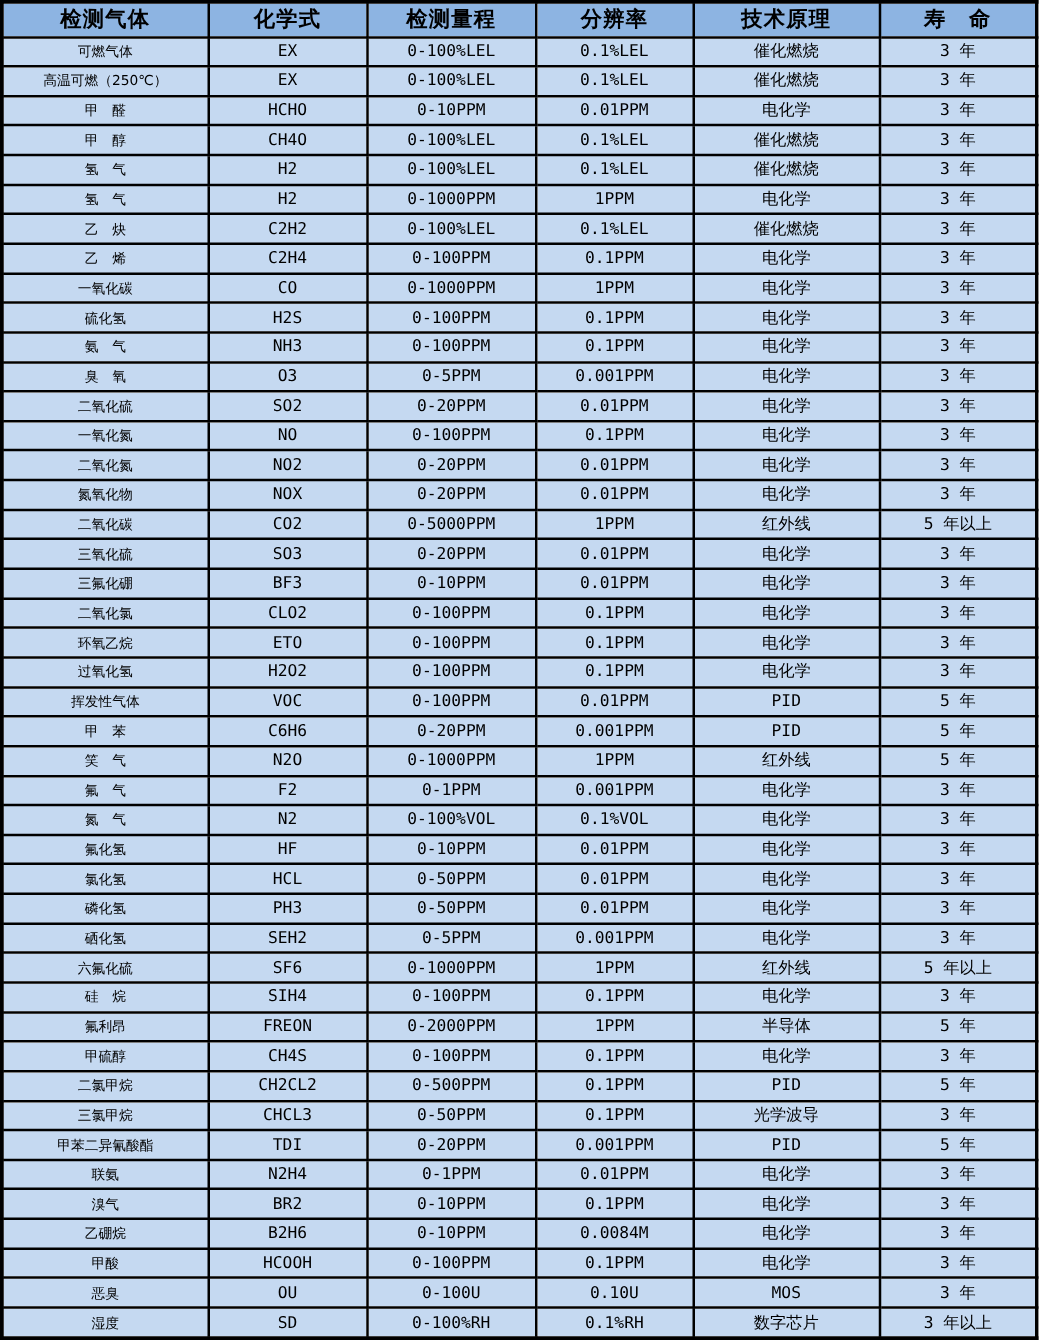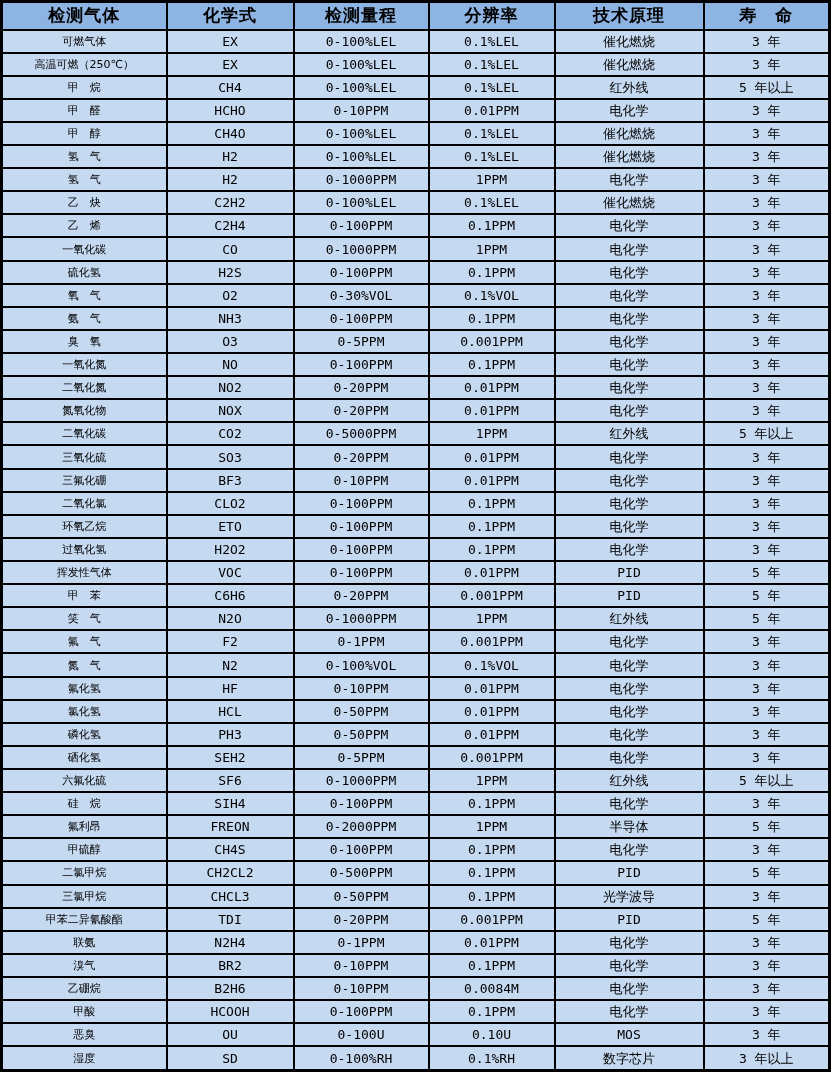--- a/index.html
+++ b/index.html
@@ -87,28 +87,20 @@
         </tr>
         <tr>
           <td>高温可燃（250℃）</td>
           <td>EX</td>
           <td>0-100%LEL</td>
           <td>0.1%LEL</td>
           <td>催化燃烧</td>
           <td>3 年</td>
         </tr>
         <tr>
-          <td>甲　烷</td>
-          <td>CH4</td>
-          <td>0-100%LEL</td>
-          <td>0.1%LEL</td>
-          <td>红外线</td>
-          <td>5 年以上</td>
-        </tr>
-        <tr>
           <td>甲　醛</td>
           <td>HCHO</td>
           <td>0-10PPM</td>
           <td>0.01PPM</td>
           <td>电化学</td>
           <td>3 年</td>
         </tr>
         <tr>
           <td>甲　醇</td>
           <td>CH4O</td>
@@ -159,40 +151,40 @@
         </tr>
         <tr>
           <td>硫化氢</td>
           <td>H2S</td>
           <td>0-100PPM</td>
           <td>0.1PPM</td>
           <td>电化学</td>
           <td>3 年</td>
         </tr>
         <tr>
-          <td>氧　气</td>
-          <td>O2</td>
-          <td>0-30%VOL</td>
-          <td>0.1%VOL</td>
-          <td>电化学</td>
-          <td>3 年</td>
-        </tr>
-        <tr>
           <td>氨　气</td>
           <td>NH3</td>
           <td>0-100PPM</td>
           <td>0.1PPM</td>
           <td>电化学</td>
           <td>3 年</td>
         </tr>
         <tr>
           <td>臭　氧</td>
           <td>O3</td>
           <td>0-5PPM</td>
           <td>0.001PPM</td>
+          <td>电化学</td>
+          <td>3 年</td>
+        </tr>
+        <tr>
+          <td>二氧化硫</td>
+          <td>SO2</td>
+          <td>0-20PPM</td>
+          <td>0.01PPM</td>
           <td>电化学</td>
           <td>3 年</td>
         </tr>
         <tr>
           <td>一氧化氮</td>
           <td>NO</td>
           <td>0-100PPM</td>
           <td>0.1PPM</td>
           <td>电化学</td>
           <td>3 年</td>

